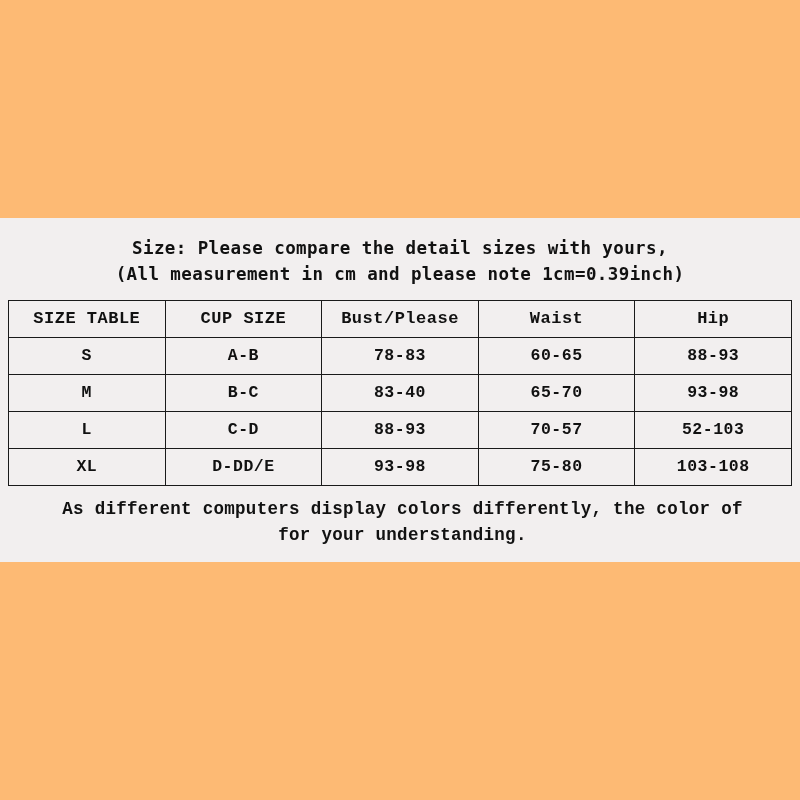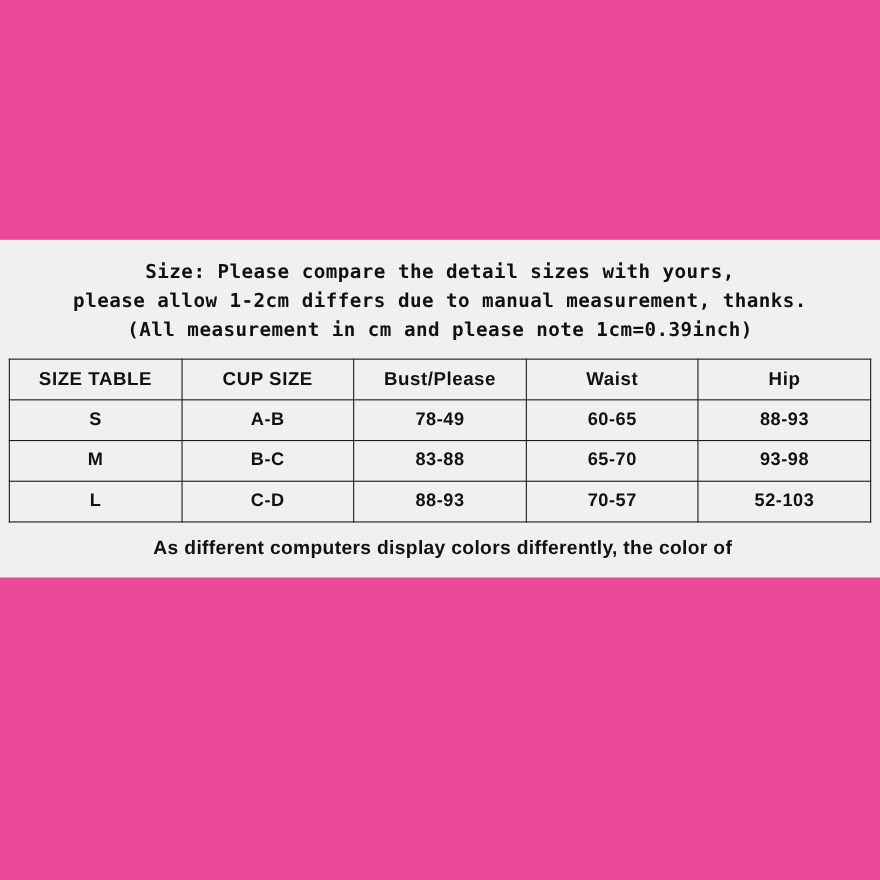--- a/index.html
+++ b/index.html
@@ -7,21 +7,21 @@
     padding: 0;
     width: 800px;
     height: 800px;
     background: #ffffff;
     font-family: "DejaVu Sans Mono", monospace;
   }
   #page {
     position: relative;
     width: 800px;
     height: 800px;
-    background: #ec4899;
+    background: #fdba74;
     overflow: hidden;
   }
   #size-chart {
     position: absolute;
     left: 0;
     top: 218px;
     width: 800px;
     background: #f2efef;
     padding: 0;
     box-sizing: border-box;
@@ -43,21 +43,21 @@
     margin: 2px auto 0 auto;
     table-layout: fixed;
   }
   table.size-table th,
   table.size-table td {
     border: 1px solid #1a1a1a;
     text-align: center;
     font-size: 16.5px;
     color: #111111;
     height: 34px;
-    font-family: Liberation Sans, sans-serif;
+    font-family: Liberation Mono, monospace;
     letter-spacing: 0.5px;
   }
   table.size-table th {
     font-weight: 700;
     font-size: 17px;
   }
   table.size-table td {
     font-weight: 600;
   }
   .col-0 { width: 20%; }
@@ -65,72 +65,79 @@
   .col-2 { width: 20%; }
   .col-3 { width: 20%; }
   .col-4 { width: 20%; }
   .footnote {
     font-size: 17.5px;
     line-height: 1.5;
     color: #111111;
     font-weight: 700;
     letter-spacing: 0.3px;
     padding: 10px 3px 14px 8px;
-    font-family: Liberation Sans, sans-serif;
+    font-family: Liberation Mono, monospace;
     text-align: justify;
     text-align-last: center;
   }
   .footnote .l1, .footnote .l2 { display: block; white-space: nowrap; }
   .footnote .l3 { display: block; text-align: center; }
 </style>
 </head>
 <body>
 
 <div id="page">
   <div id="size-chart">
 
     <div class="intro">
       <div>Size: Please compare the detail sizes with yours,</div>
-      <div>please allow 1-2cm differs due to manual measurement, thanks.</div>
       <div>(All measurement in cm and please note 1cm=0.39inch)</div>
     </div>
 
     <table class="size-table">
       <thead>
         <tr>
           <th class="col-0">SIZE TABLE</th>
           <th class="col-1">CUP SIZE</th>
           <th class="col-2">Bust/Please</th>
           <th class="col-3">Waist</th>
           <th class="col-4">Hip</th>
         </tr>
       </thead>
       <tbody>
         <tr>
           <td class="col-0">S</td>
           <td class="col-1">A-B</td>
-          <td class="col-2">78-49</td>
+          <td class="col-2">78-83</td>
           <td class="col-3">60-65</td>
           <td class="col-4">88-93</td>
         </tr>
         <tr>
           <td class="col-0">M</td>
           <td class="col-1">B-C</td>
-          <td class="col-2">83-88</td>
+          <td class="col-2">83-40</td>
           <td class="col-3">65-70</td>
           <td class="col-4">93-98</td>
         </tr>
         <tr>
           <td class="col-0">L</td>
           <td class="col-1">C-D</td>
           <td class="col-2">88-93</td>
           <td class="col-3">70-57</td>
           <td class="col-4">52-103</td>
         </tr>
+        <tr>
+          <td class="col-0">XL</td>
+          <td class="col-1">D-DD/E</td>
+          <td class="col-2">93-98</td>
+          <td class="col-3">75-80</td>
+          <td class="col-4">103-108</td>
+        </tr>
       </tbody>
     </table>
 
     <div class="footnote">
       <span class="l1">As different computers display colors differently, the color of</span>
+      <span class="l3">for your understanding.</span>
     </div>
 
   </div>
 </div>
 
 </body></html>

